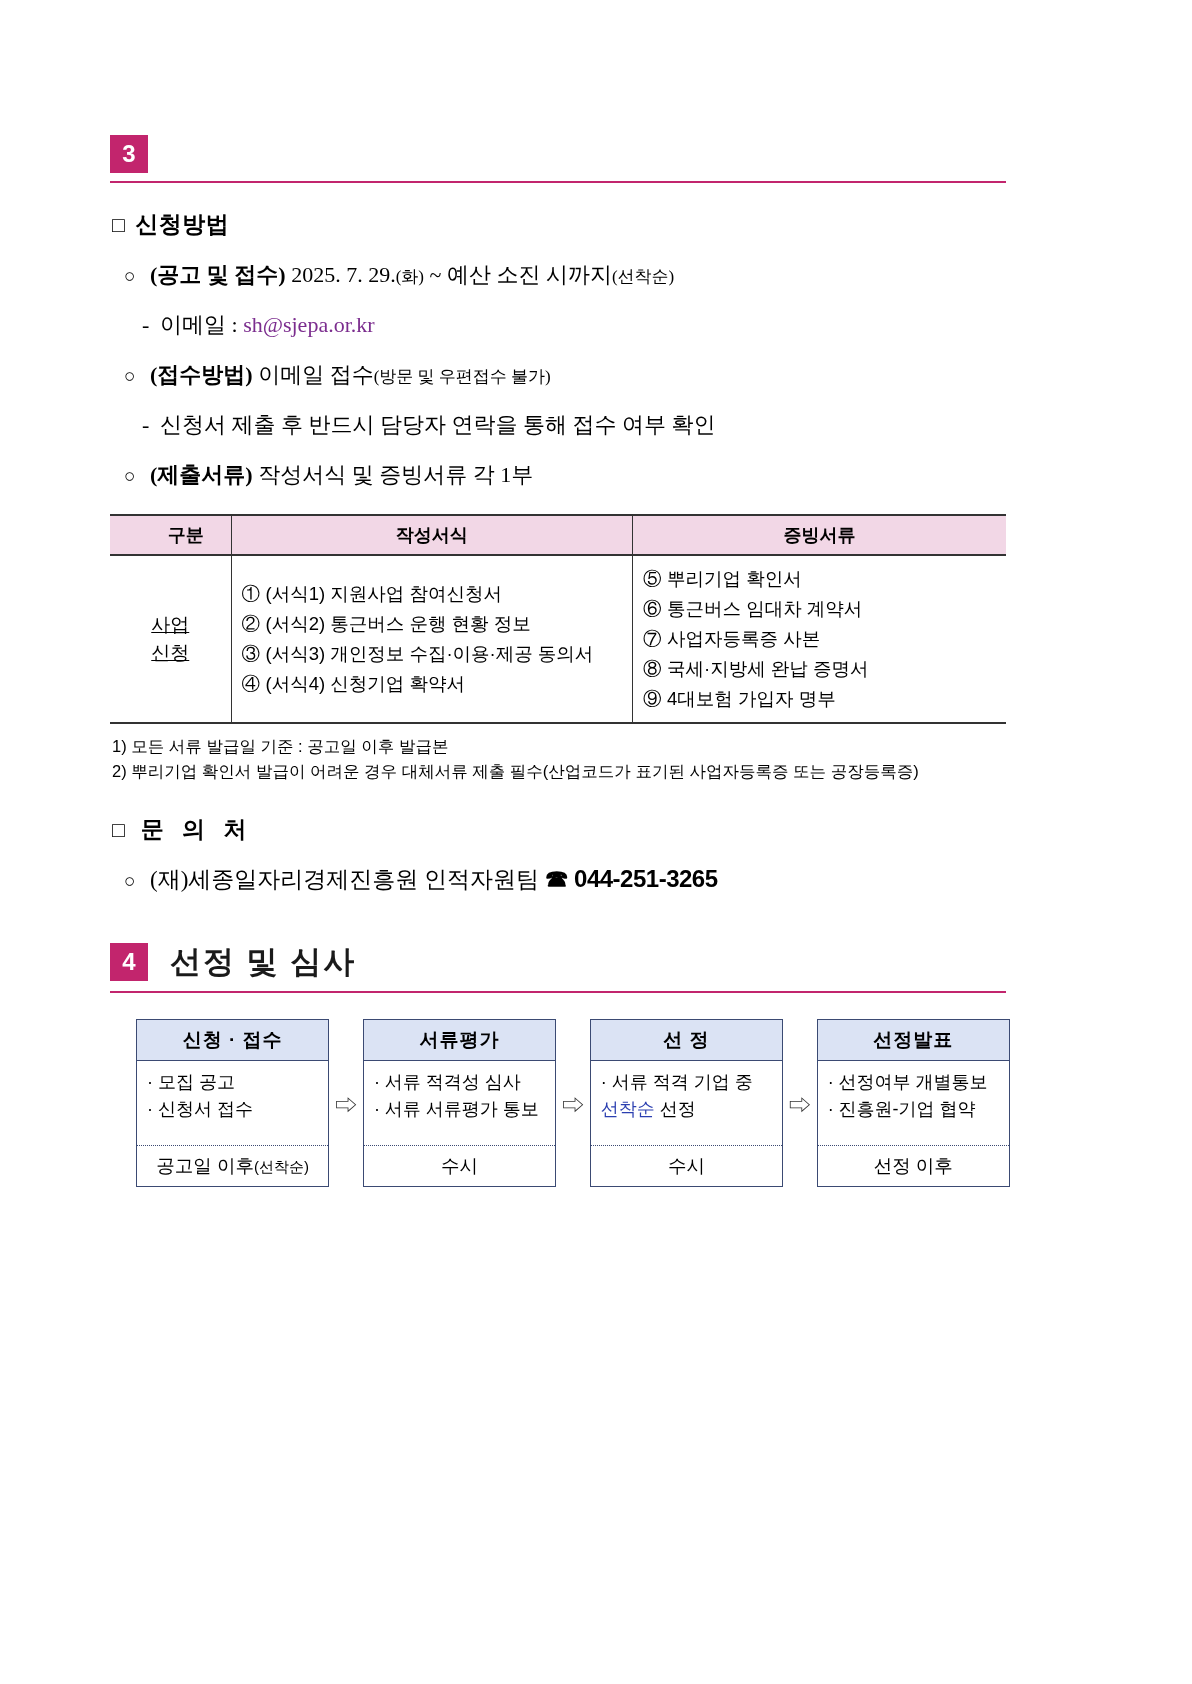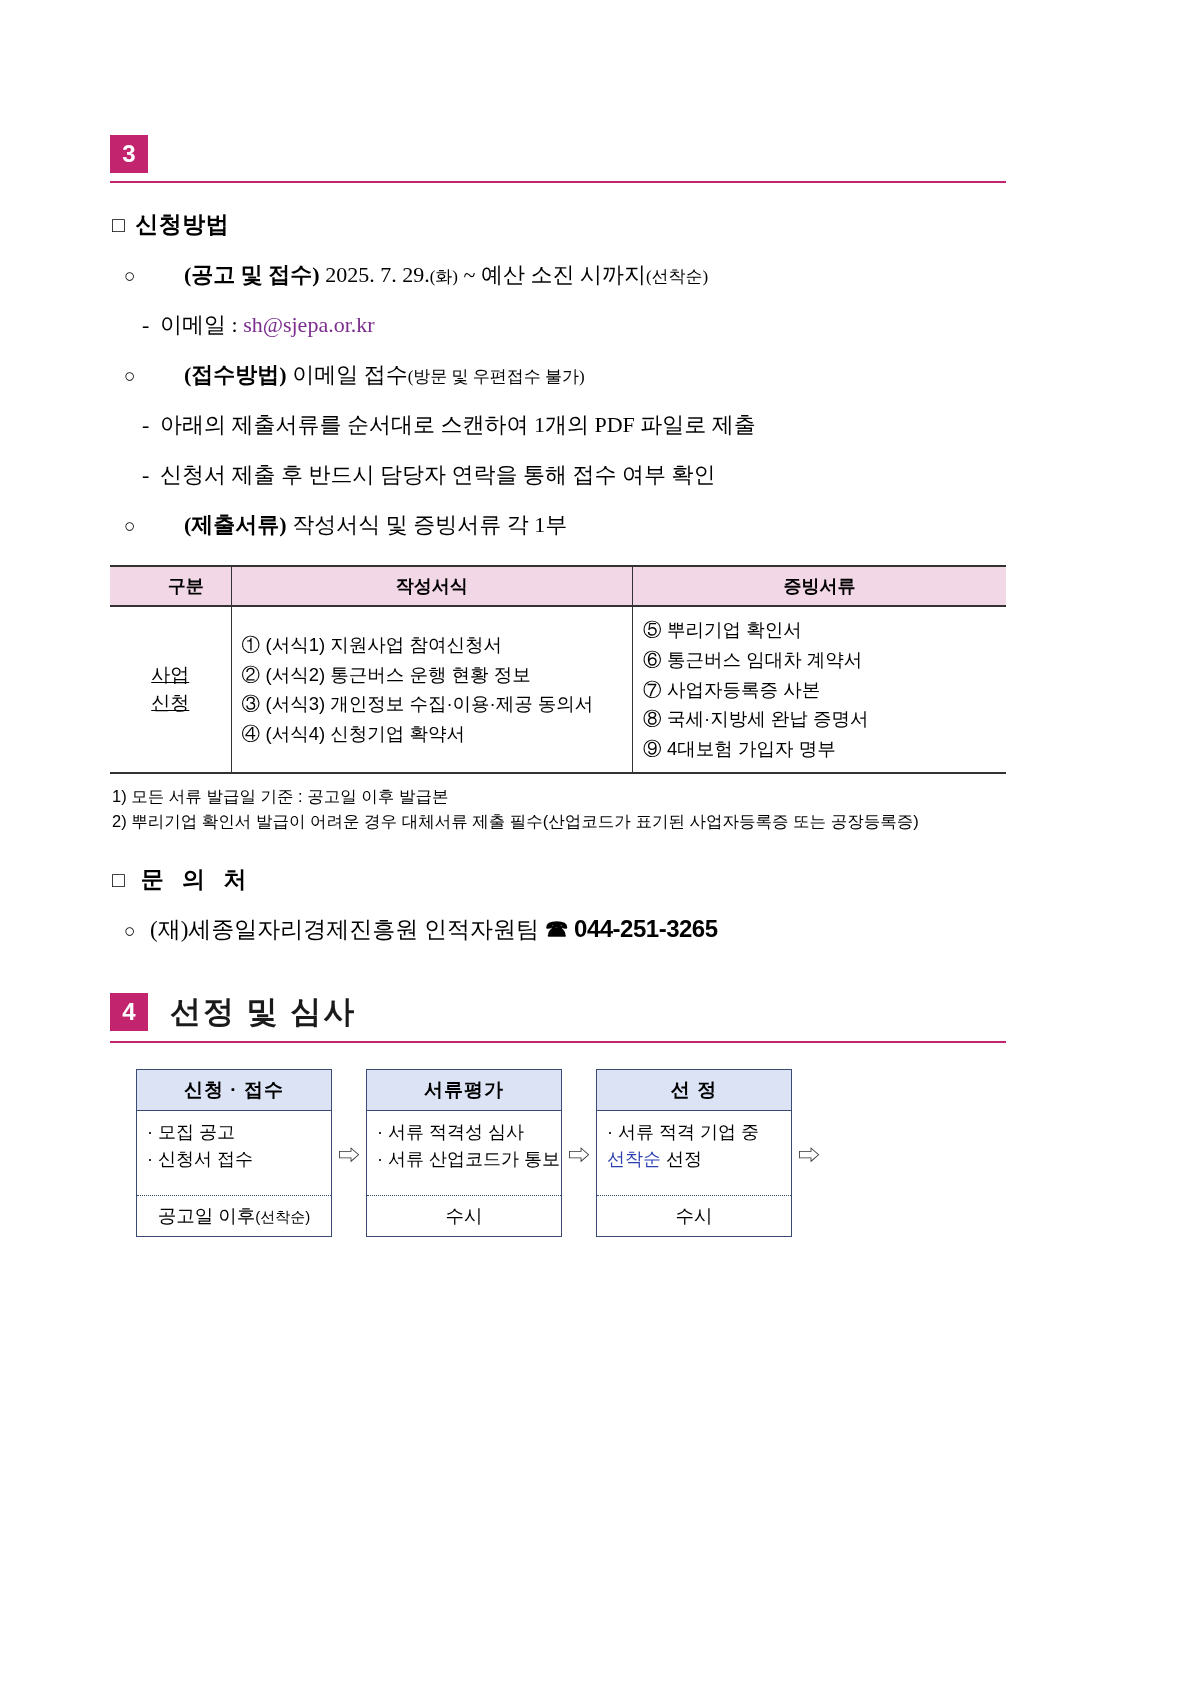--- a/index.html
+++ b/index.html
@@ -90,21 +90,20 @@
   }
   .line .mark-dash {
     display: inline-block;
     width: 34px;
     text-align: left;
     padding-left: 16px;
     box-sizing: border-box;
   }
   .bold {
     font-weight: bold;
-    margin-left: 34px;
   }
   .small {
     font-size: 17px;
   }
   .mail {
     color: #7b2d8e;
   }
   .indent-dash {
     margin-left: 16px;
   }
@@ -262,23 +261,20 @@
     </div>
 
     <div class="line indent-dash">
       <span class="mark-dash">-</span><span>이메일 : </span><span class="mail">sh@sjepa.or.kr</span>
     </div>
 
     <div class="line">
       <span class="mark">○</span><span class="bold">(접수방법)</span><span> 이메일 접수</span><span class="small">(방문 및 우편접수 불가)</span>
     </div>
 
-    <div class="line indent-dash">
-      <span class="mark-dash">-</span><span>아래의 제출서류를 순서대로 스캔하여 1개의 PDF 파일로 제출</span>
-    </div>
 
     <div class="line indent-dash">
       <span class="mark-dash">-</span><span>신청서 제출 후 반드시 담당자 연락을 통해 접수 여부 확인</span>
     </div>
 
     <div class="line">
       <span class="mark">○</span><span class="bold">(제출서류)</span><span> 작성서식 및 증빙서류 각 1부</span>
     </div>
 
     <table class="docs">
@@ -348,35 +344,43 @@
         </div>
         <div class="fb-foot"><span>공고일 이후</span><span class="tiny">(선착순)</span></div>
       </div>
 
       <div class="flow-arrow">⇨</div>
 
       <div class="flow-box">
         <div class="fb-head">서류평가</div>
         <div class="fb-body">
           <div>· 서류 적격성 심사</div>
-          <div>· 서류 산업코드가 통보</div>
+          <div>· 서류 서류평가 통보</div>
         </div>
         <div class="fb-foot">수시</div>
       </div>
 
       <div class="flow-arrow">⇨</div>
 
       <div class="flow-box">
         <div class="fb-head">선 정</div>
         <div class="fb-body">
           <div>· 서류 적격 기업 중</div>
           <div><span class="blue">선착순</span> 선정</div>
         </div>
         <div class="fb-foot">수시</div>
       </div>
 
       <div class="flow-arrow">⇨</div>
 
+      <div class="flow-box">
+        <div class="fb-head">선정발표</div>
+        <div class="fb-body">
+          <div>· 선정여부 개별통보</div>
+          <div>· 진흥원-기업 협약</div>
+        </div>
+        <div class="fb-foot">선정 이후</div>
+      </div>
 
     </div>
 
   </div>
 </div>
 
 </body></html>

